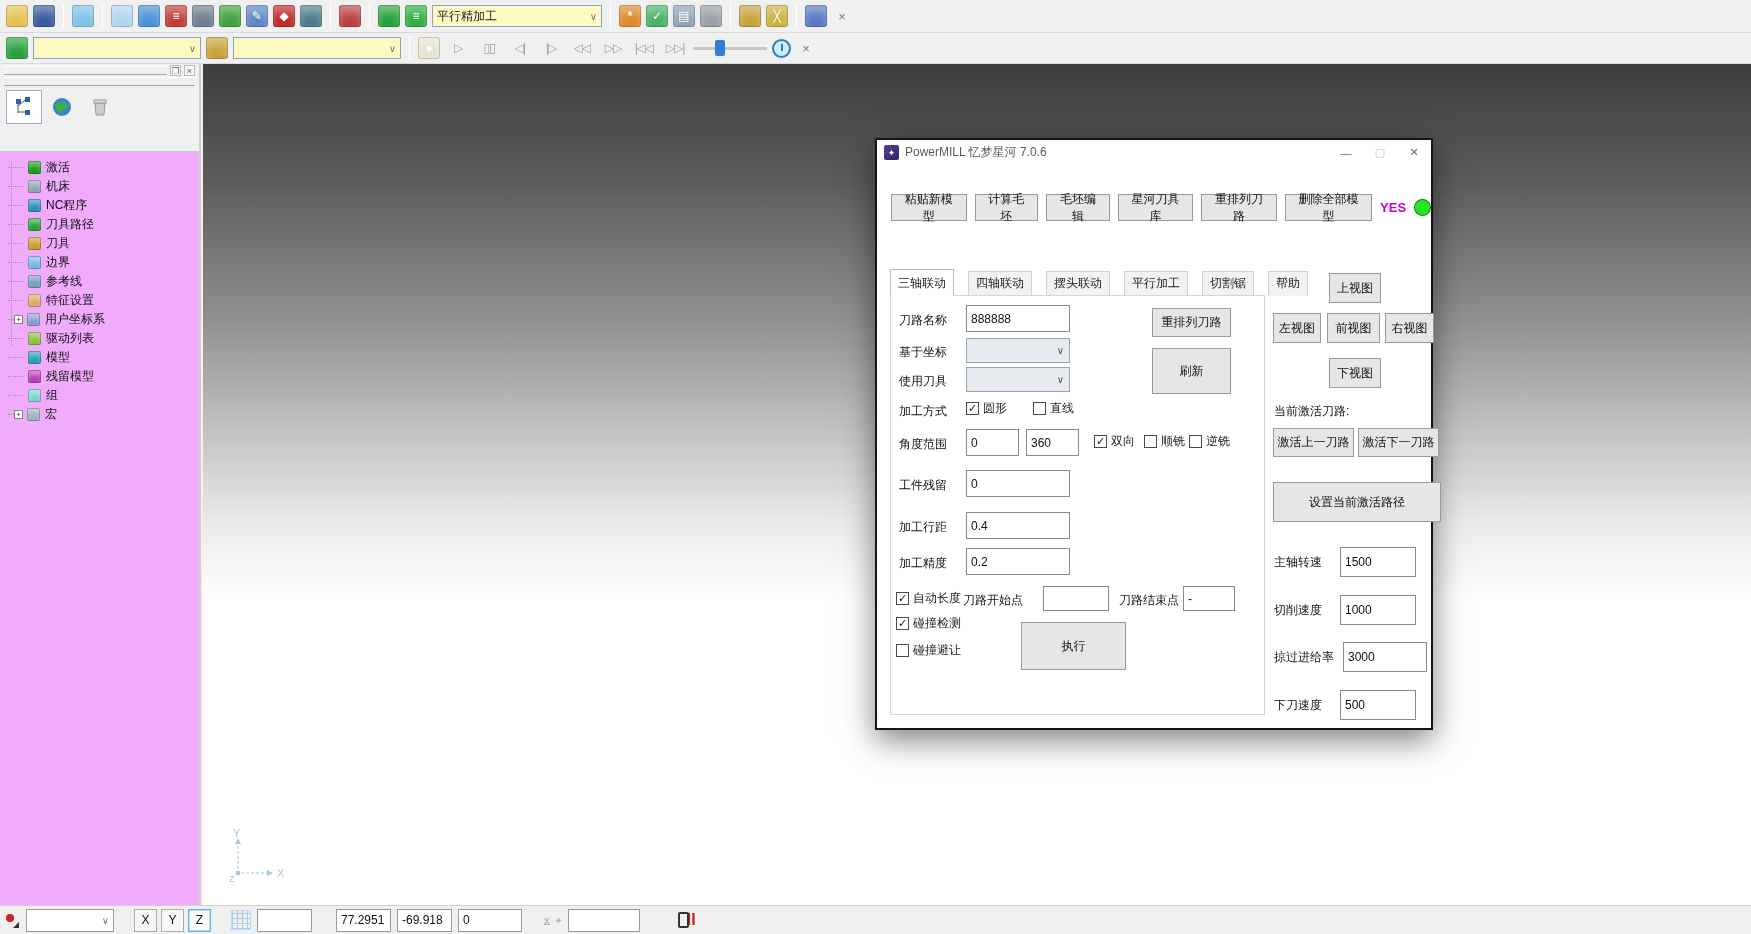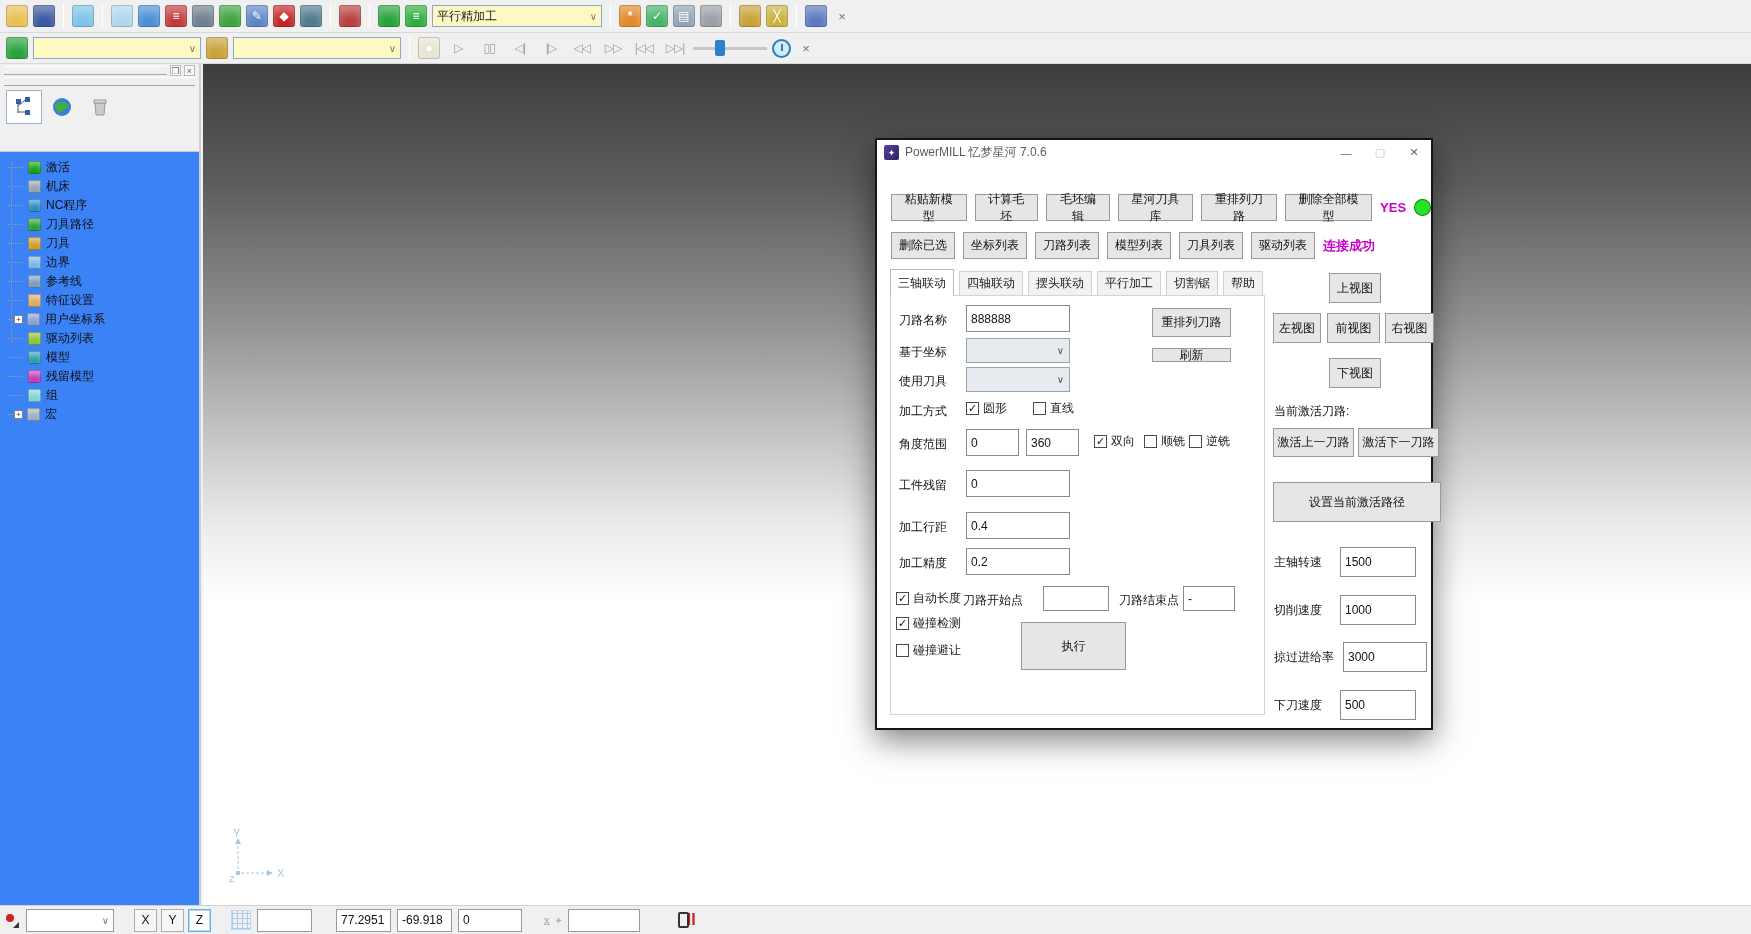--- a/index.html
+++ b/index.html
@@ -23,21 +23,21 @@
   .clock:after { content:""; position:absolute; left:7px; top:3px; width:2px; height:7px; background:#2a7fbf; }
 
   
   #sidebar { position:absolute; left:0; top:64px; width:201px; bottom:29px; background:#f0f0f0; border-right:2px solid #cfcfcf; }
   .grip { height:9px; margin:2px 4px 0 4px; border-top:1px solid #fff; border-bottom:1px solid #a8a8a8; position:relative; }
   .grip .mini { position:absolute; right:0; top:-2px; display:flex; gap:3px; background:#f0f0f0; padding-left:3px; }
   .mini span { width:11px; height:11px; font-size:9px; color:#666; border:1px solid #bbb; background:#f7f7f7; display:flex; align-items:center; justify-content:center; cursor:pointer; }
   .side-tabs { display:flex; gap:2px; padding:4px 0 4px 6px; }
   .side-tab { width:36px; height:34px; display:flex; align-items:center; justify-content:center; border:1px solid transparent; cursor:pointer; }
   .side-tab.active { background:#fff; border-color:#9ab2cc; }
-  .tree { position:absolute; left:0; right:0; top:87px; bottom:0; background:#3b82f6; border-top:1px solid #c9c9c9; padding:6px 0 0 8px; overflow:hidden; }
+  .tree { position:absolute; left:0; right:0; top:87px; bottom:0; background:#f0abfc; border-top:1px solid #c9c9c9; padding:6px 0 0 8px; overflow:hidden; }
   .titem { display:flex; align-items:center; height:19px; cursor:pointer; white-space:nowrap; }
   .titem .dash { width:10px; border-top:1px dotted #999; margin-right:2px; flex:none; }
   .titem .exp { width:9px; height:9px; border:1px solid #848484; background:#fff; color:#333; font-size:8px; line-height:7px; text-align:center; margin:0 2px 0 -6px; flex:none; cursor:pointer; }
   .ticon { width:13px; height:13px; border-radius:2px; margin:0 5px 0 2px; flex:none; box-shadow:inset 0 0 0 1px rgba(0,0,0,.25), inset 0 5px 4px rgba(255,255,255,.4); }
   .tlabel { font-size:12px; color:#111; }
   .treeline { position:absolute; left:11px; top:10px; bottom:560px; border-left:1px dotted #999; }
 
   
   #viewport { position:absolute; left:203px; top:64px; right:0; bottom:29px; background:linear-gradient(180deg,#3d3d3d 0%,#5c5c5c 14%,#8f8f8f 30%,#c4c4c4 44%,#ececec 55%,#ffffff 64%,#ffffff 100%); }
   #axis-ind { position:absolute; left:24px; top:762px; }
@@ -48,21 +48,21 @@
   .titlebar .ticon-app { width:15px; height:15px; border-radius:2px; background:linear-gradient(135deg,#5a3fa0,#2a2260); color:#fff; font-size:9px; display:flex; align-items:center; justify-content:center; margin-right:6px; }
   .titlebar .ttl { color:#5a5a5a; font-size:12px; }
   .winbtn { position:absolute; top:0; width:34px; height:25px; display:flex; align-items:center; justify-content:center; font-size:11px; color:#666; cursor:pointer; }
   .menubar { height:22px; display:flex; align-items:center; padding-left:8px; gap:0; }
   .menu-item { padding:2px 8px; color:#333; cursor:pointer; }
   .actrow { position:absolute; left:14px; display:flex; gap:8px; align-items:center; }
   .btn { background:#e6e6e6; border:1px solid #9a9a9a; height:27px; padding:0 7px; font-size:12px; color:#111; display:flex; align-items:center; justify-content:center; cursor:pointer; font-family:inherit; }
   .magenta { color:#c800c8; font-weight:bold; font-size:13px; }
   .led { width:17px; height:17px; border-radius:50%; background:#27e427; border:1px solid #0a8a0a; }
   .tabs { position:absolute; left:13px; top:133px; display:flex; align-items:flex-end; height:23px; }
-  .tab { border:1px solid #d0d0d0; border-bottom:none; background:#f2f2f2; padding:3px 7px 4px 7px; color:#222; cursor:pointer; margin-right:5px; }
+  .tab { border:1px solid #d0d0d0; border-bottom:none; background:#f2f2f2; padding:3px 7px 4px 7px; color:#222; cursor:pointer; margin-right:14px; }
   .tab.active { background:#fff; padding-top:5px; border-color:#b9b9b9; position:relative; z-index:2; }
   .panel { position:absolute; left:13px; top:155px; width:375px; height:420px; border:1px solid #d4d4d4; background:#fff;padding-left:38px; }
   .frow-label { position:absolute; font-size:12px; color:#111; }
   .fld { position:absolute; height:27px; border:1px solid #8a8a8a; background:#fff; font-size:12px; padding:0 4px; font-family:inherit; color:#111; }
   .sel { position:absolute; height:25px; background:#e7eaee; border:1px solid #9aa4ae; display:flex; align-items:center; justify-content:flex-end; padding-right:5px; color:#666; cursor:pointer; }
   .sel .arr { font-size:10px; color:#555; }
   .cbrow { position:absolute; display:flex; align-items:center; gap:4px; cursor:pointer; }
   .cb { width:13px; height:13px; border:1px solid #4a4a4a; background:#fff; font-size:11px; line-height:11px; text-align:center; color:#111; flex:none; }
   .rp-label { position:absolute; font-size:12px; color:#111; }
   .rbtn { position:absolute; background:#e6e6e6; border:1px solid #9a9a9a; font-size:12px; color:#111; display:flex; align-items:center; justify-content:center; cursor:pointer; font-family:inherit; }
@@ -291,50 +291,41 @@
     <div class="actrow" id="actrow1" style="top:54px;">
         <button class="btn">粘贴新模型</button>
         <button class="btn">计算毛坯</button>
         <button class="btn">毛坯编辑</button>
         <button class="btn">星河刀具库</button>
         <button class="btn">重排列刀路</button>
         <button class="btn">删除全部模型</button>
         <span class="magenta">YES</span>
         <span class="led"></span>
       </div>
-    <div class="actrow" id="actrow2" style="top:92px;">
-        <button class="btn">删除已选</button>
-        <button class="btn">坐标列表</button>
-        <button class="btn">刀路列表</button>
-        <button class="btn">模型列表</button>
-        <button class="btn">刀具列表</button>
-        <button class="btn">驱动列表</button>
-        <span class="magenta">连接成功</span>
-      </div>
 
     <div class="tabs" id="dlg-tabs">
         <div class="tab active">三轴联动</div>
         <div class="tab">四轴联动</div>
         <div class="tab">摆头联动</div>
         <div class="tab">平行加工</div>
         <div class="tab">切割锯</div>
         <div class="tab">帮助</div>
       </div>
 
     <div class="panel">
 
       <div class="frow-label" style="left:8px; top:16px;">刀路名称</div>
       <input class="fld" style="left: 75px; top: 9px; width: 104px;" value="888888">
       <button class="btn" style="position:absolute; left:261px; top:12px; width:79px; height:29px;">重排列刀路</button>
 
       <div class="frow-label" style="left:8px; top:48px;">基于坐标</div>
       <div class="sel" style="left:75px; top:42px; width:104px;">
           <span class="arr">∨</span>
         </div>
-      <button class="btn" style="position:absolute; left:261px; top:52px; width:79px; height:14px;">刷新</button>
+      <button class="btn" style="position:absolute; left:261px; top:52px; width:79px; height:46px;">刷新</button>
 
       <div class="frow-label" style="left:8px; top:77px;">使用刀具</div>
       <div class="sel" style="left:75px; top:71px; width:104px;">
           <span class="arr">∨</span>
         </div>
 
       <div class="frow-label" style="left:8px; top:107px;">加工方式</div>
       <div class="cbrow" style="left:75px; top:104px;">
         <span class="cb">✓</span>
           <span>圆形</span>

